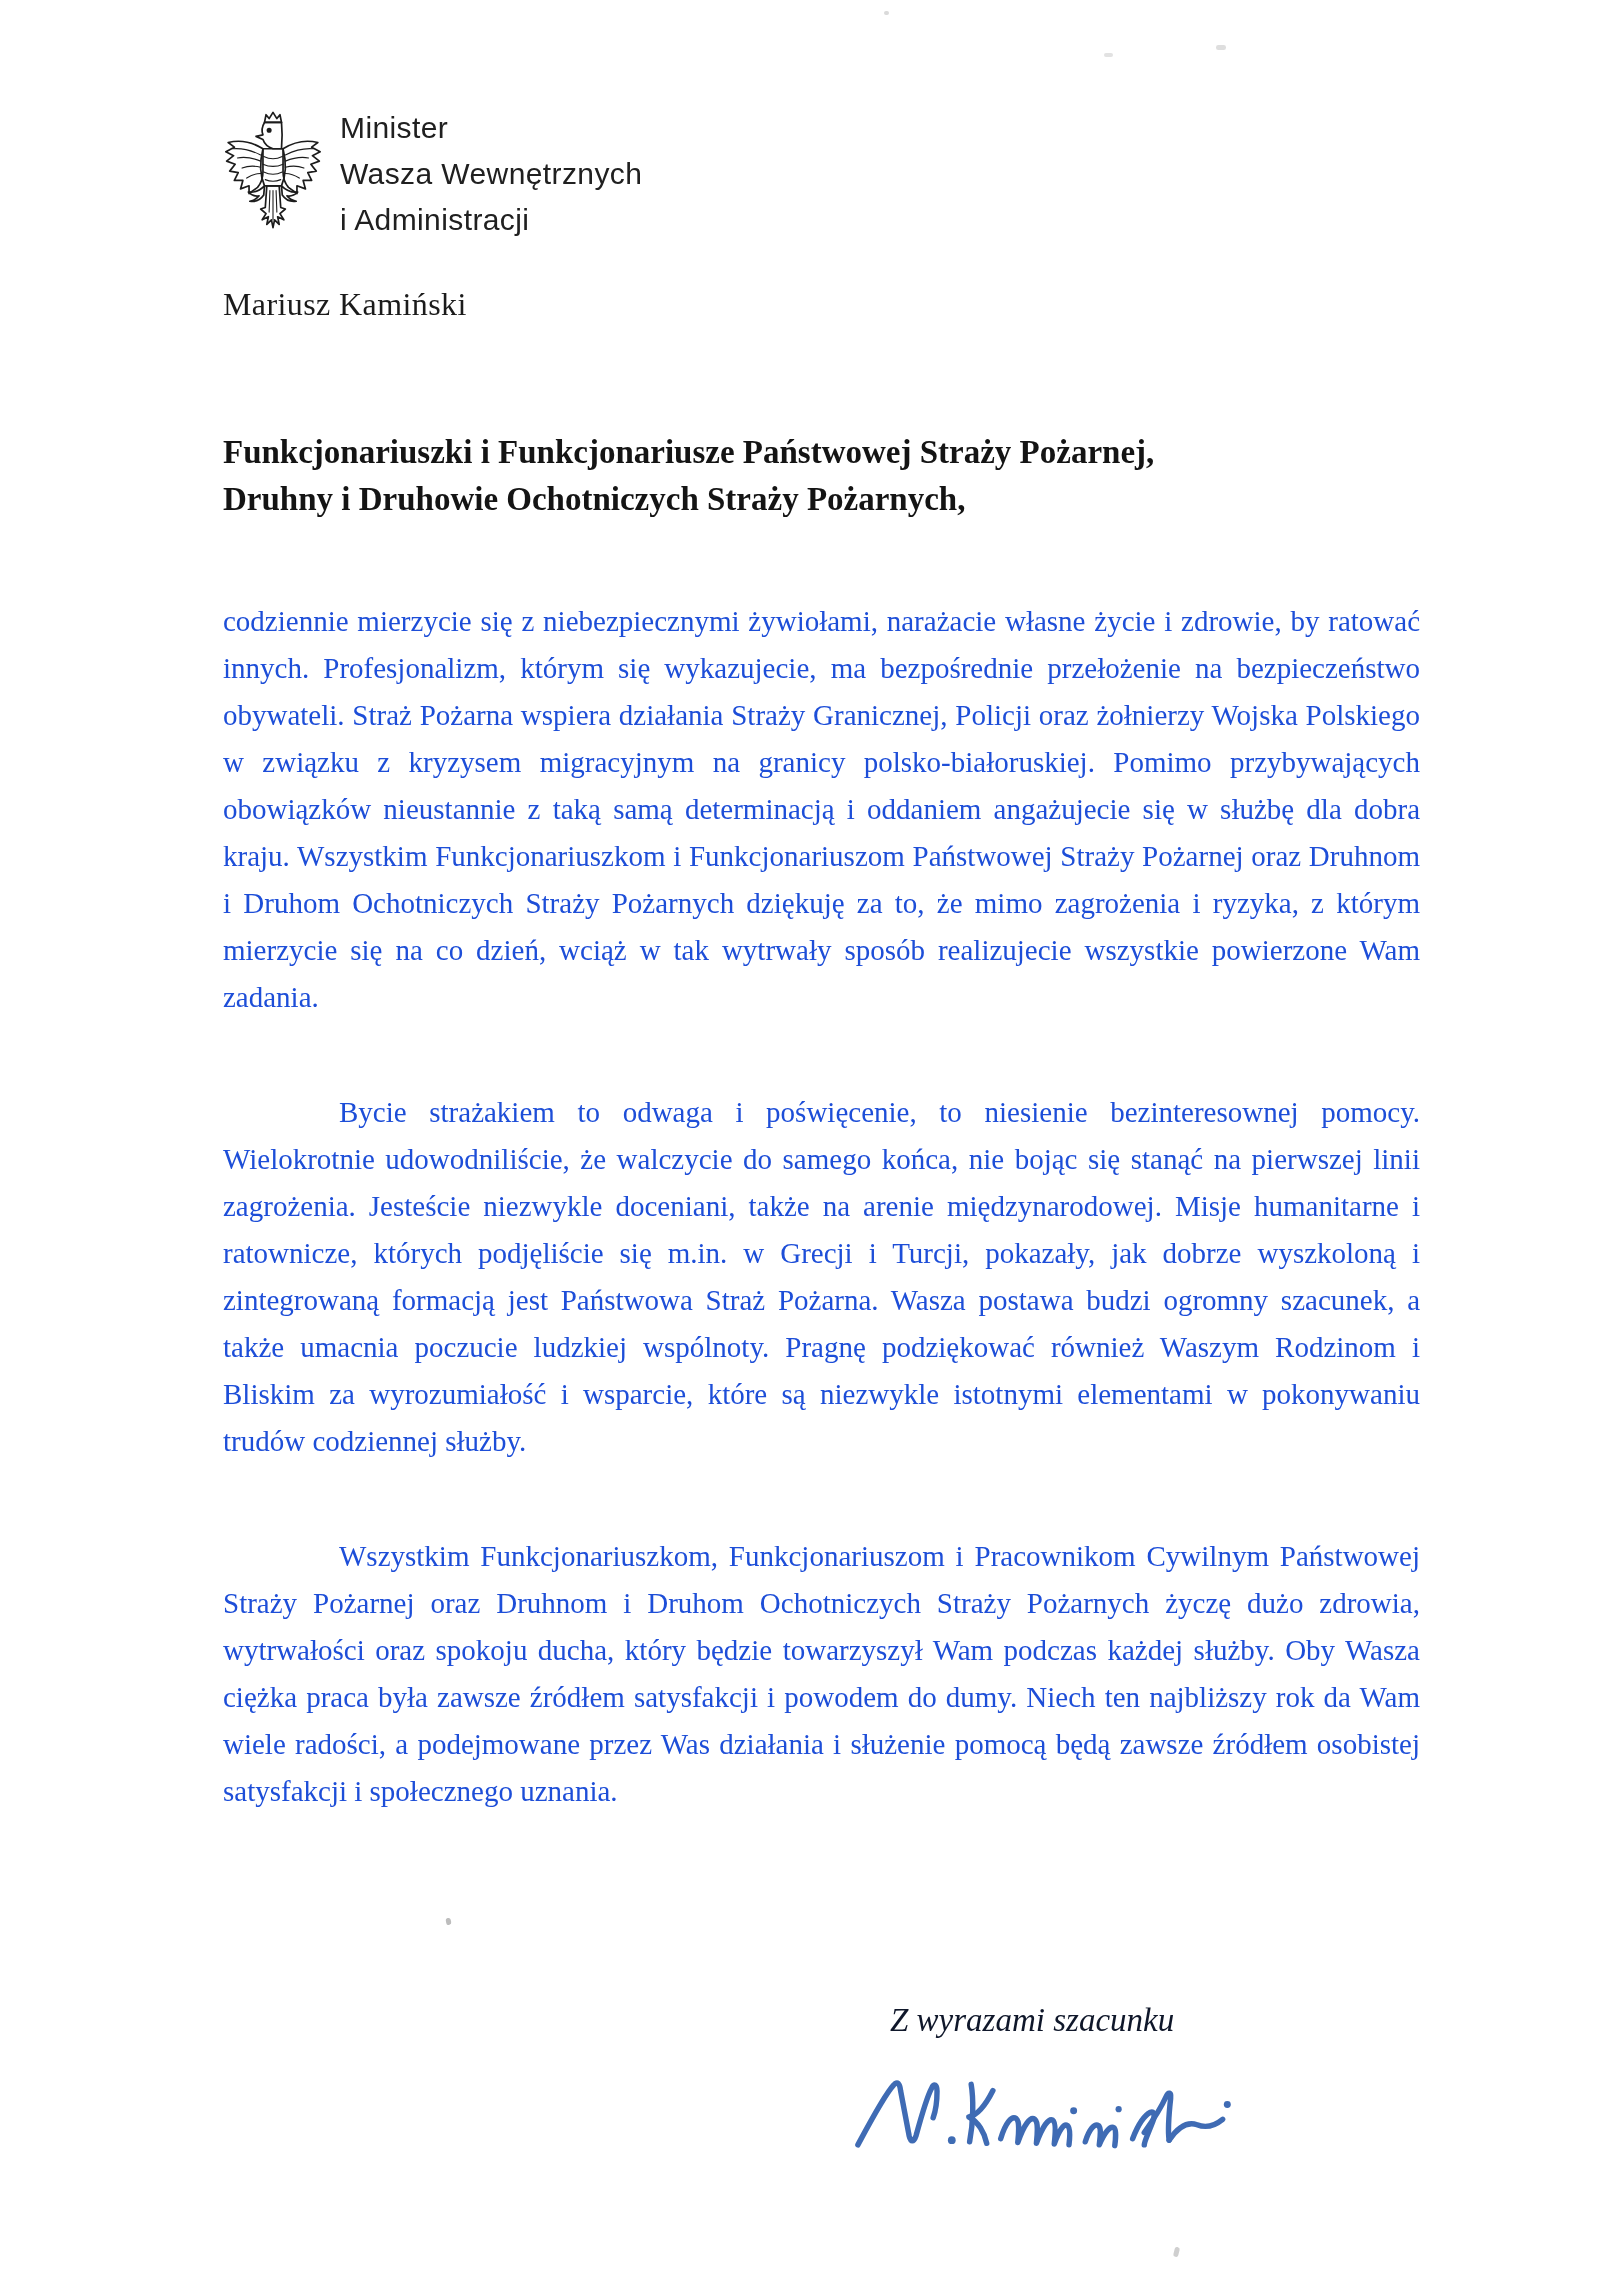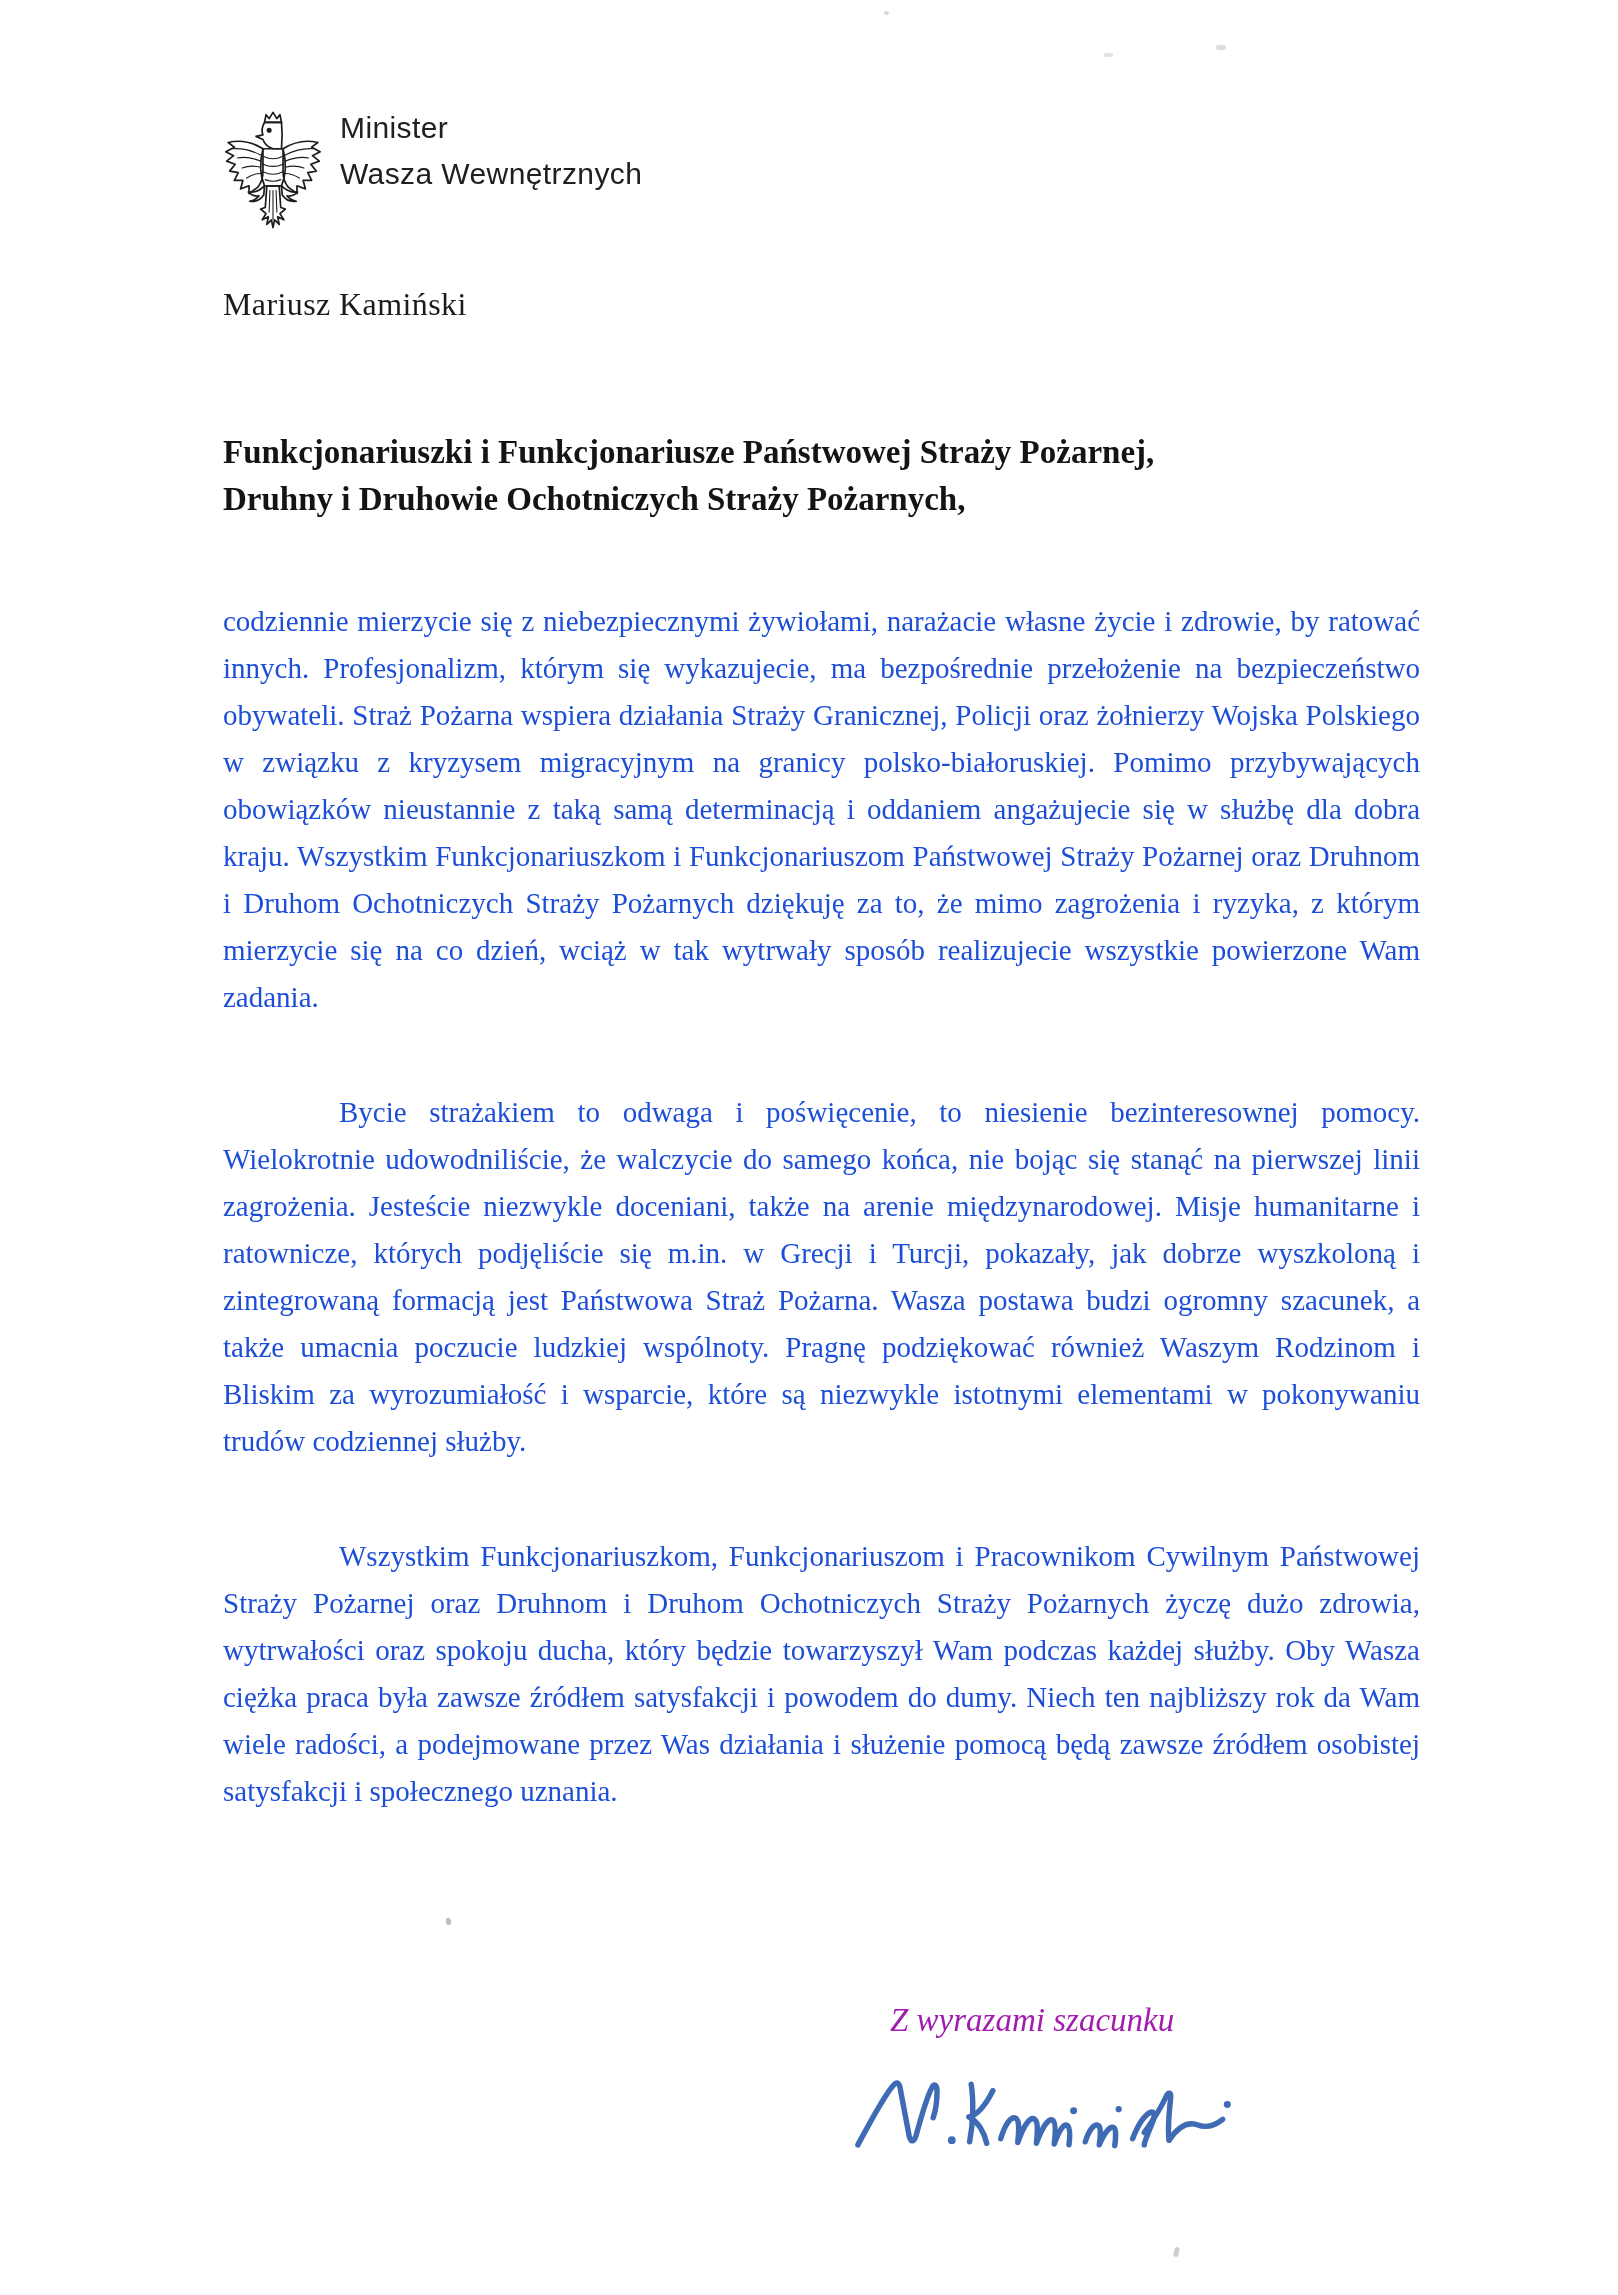--- a/index.html
+++ b/index.html
@@ -31,21 +31,21 @@
   
   .body-text{
     position:absolute;left:223px;top:598px;width:1197px;
     font-size:29px;line-height:47px;text-align:justify;color:#1d4ed8;
   }
   .body-text p{margin:0;}
   .body-text p + p{margin-top:68px;text-indent:116px;}
   
   .closing{
     position:absolute;left:890px;top:2002px;
-    font-size:33px;font-style:italic;color:#a21caf;white-space:nowrap;
+    font-size:33px;font-style:italic;color:#0f172a;white-space:nowrap;
   }
   .signature{position:absolute;left:847px;top:2064px;width:423px;height:109px;}
   
   .speck{position:absolute;border-radius:2.3px;}
   .s1{left:884px;top:11px;width:5.4px;height:3.9px;background:#dadada;}
   .s2{left:1104px;top:53px;width:9.3px;height:3.9px;background:#e2e2e2;}
   .s3{left:1216px;top:45px;width:10px;height:4.7px;background:#dedede;}
   .s4{left:1174px;top:2247px;width:5.4px;height:10px;background:#cfcfcf;transform:rotate(14deg);}
   .s5{left:446px;top:1918px;width:4.7px;height:7px;background:#bdbdbd;transform:rotate(-12deg);}
 </style>
@@ -84,20 +84,21 @@
 
         <path d="M58 98 L56 126 L50 128 L57 134 L52 142 L60 138 L58 148 L64 142 L66 152 L68 142 L74 148 L72 138 L80 142 L75 134 L82 128 L76 126 L74 98 Z"></path>
         <path d="M62 104 L61 132 M66 104 L66 142 M70 104 L71 132" stroke-width="1.4"></path>
       </g>
     </svg>
   </div>
 
   <div class="ministry">
     <div>Minister</div>
     <div>Wasza Wewnętrznych</div>
+    <div>i Administracji</div>
   </div>
 
   <div class="minister-name">Mariusz Kamiński</div>
 
   <div class="salutation">
     <div>Funkcjonariuszki i Funkcjonariusze Państwowej Straży Pożarnej,</div>
     <div>Druhny i Druhowie Ochotniczych Straży Pożarnych,</div>
   </div>
 
   <div class="body-text">

